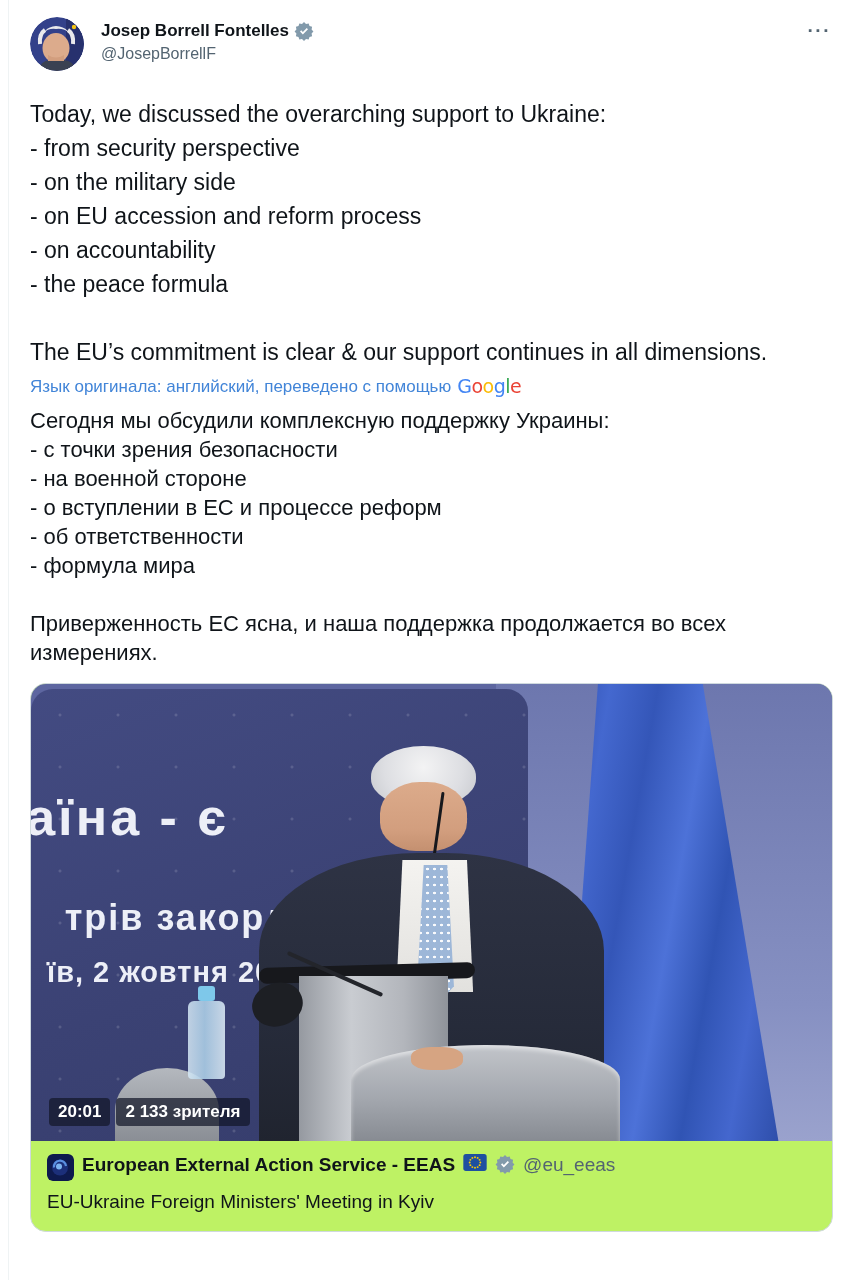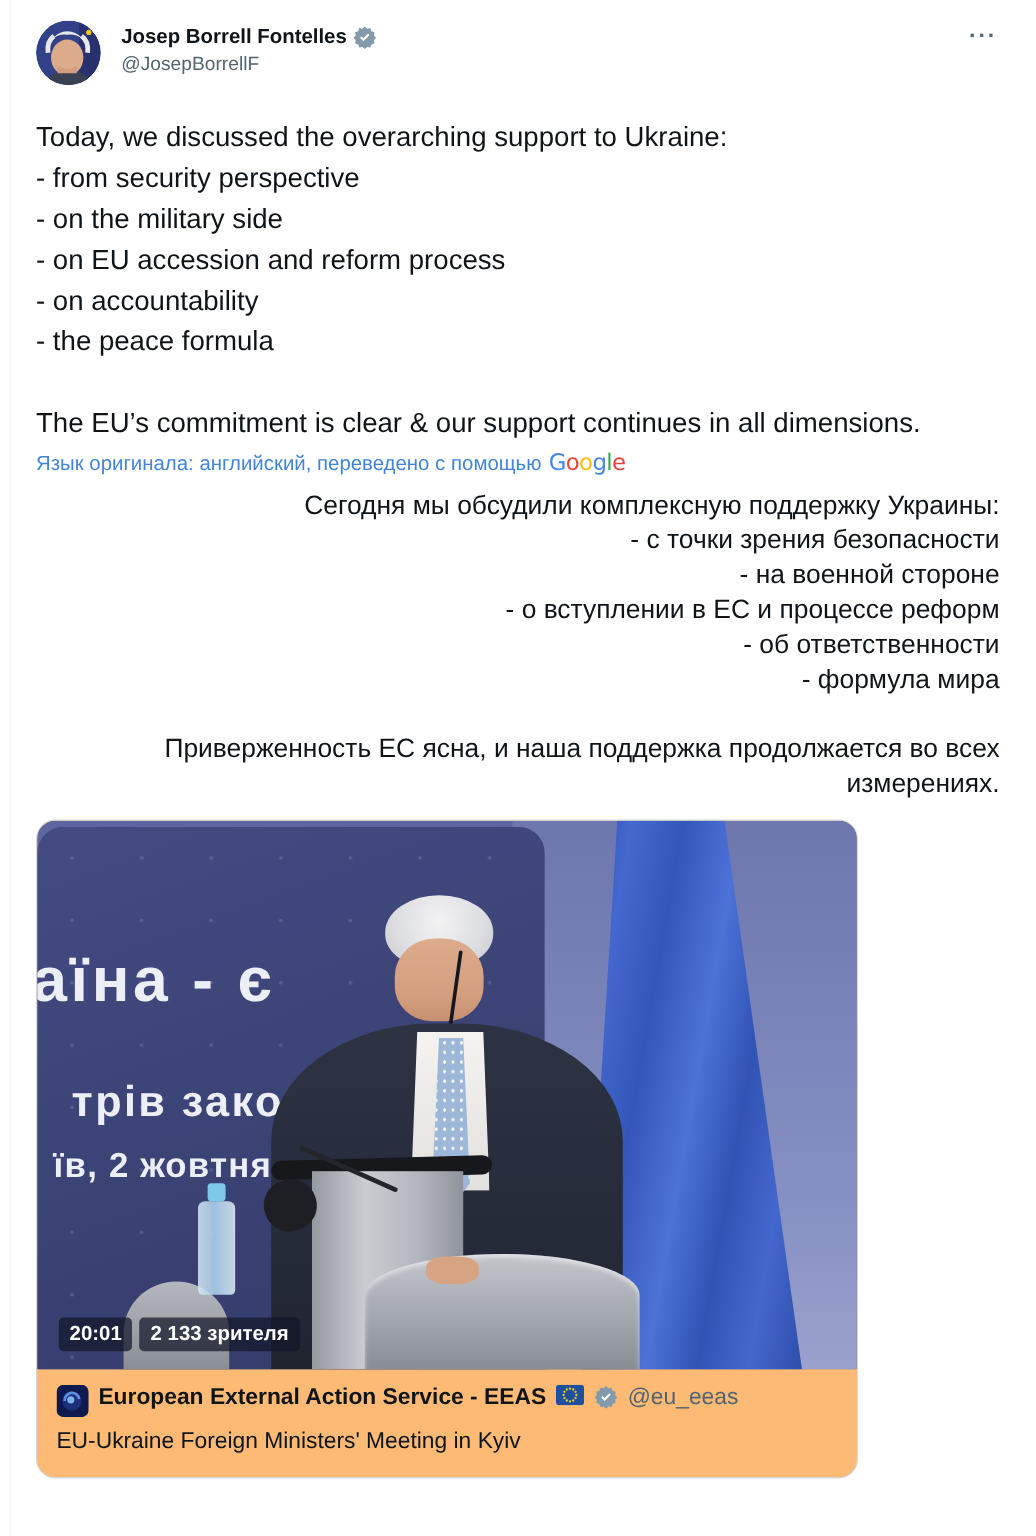--- a/index.html
+++ b/index.html
@@ -21,25 +21,25 @@
   .name-row{display:flex;align-items:center;gap:5px;}
   .display-name{font-size:17px;font-weight:700;line-height:21px;color:#0f1419;cursor:pointer;}
   .badge-check{width:20px;height:20px;display:inline-block;}
   .handle{font-size:16px;color:#536471;line-height:20px;margin-top:3px;}
   .more-btn{margin-left:auto;color:#536471;font-size:19px;font-weight:700;letter-spacing:1.5px;
     line-height:19px;padding:4px 2px;cursor:pointer;user-select:none;}
   
   .tweet-text{white-space:pre-line;font-size:23px;line-height:34px;margin-top:26px;color:#0f1419;}
   .translate-row{margin-top:7px;font-size:17px;line-height:21px;color:#4285d8;cursor:pointer;display:flex;align-items:flex-start;gap:6px;}
   .google-logo{font-size:19px;font-weight:500;letter-spacing:-0.5px;font-family:"DejaVu Sans",sans-serif;}
-  .tweet-text-ru{white-space:pre-line;font-size:22px;line-height:29px;margin-top:9px;color:#0f1419;text-align:right;}
+  .tweet-text-ru{white-space:pre-line;font-size:22px;line-height:29px;margin-top:9px;color:#0f1419;}
   
   .media-card{
-    margin-top:16px;width:685px;border:1px solid #cfd9de;border-radius:16px;
-    overflow:hidden;box-sizing:border-box;background:#fdba74;
+    margin-top:16px;width:803px;border:1px solid #cfd9de;border-radius:16px;
+    overflow:hidden;box-sizing:border-box;background:#bef264;
   }
   .video-scene{position:relative;width:100%;height:457px;background:#5d66a0;overflow:hidden;cursor:pointer;}
   .wall-right{position:absolute;left:58%;top:0;width:42%;height:100%;
     background:linear-gradient(180deg,#6d77ae 0%,#8690c2 70%,#9aa2cd 100%);}
   .backdrop-banner{
     position:absolute;left:0;top:1.2%;width:62%;height:100%;
     background:linear-gradient(160deg,#434b82 0%,#3b4274 55%,#353c6b 100%);
     border-radius:22px 22px 0 0;
     background-image:radial-gradient(circle, rgba(255,255,255,0.14) 1.2px, transparent 1.8px),
       linear-gradient(160deg,#434b82 0%,#3b4274 55%,#353c6b 100%);

